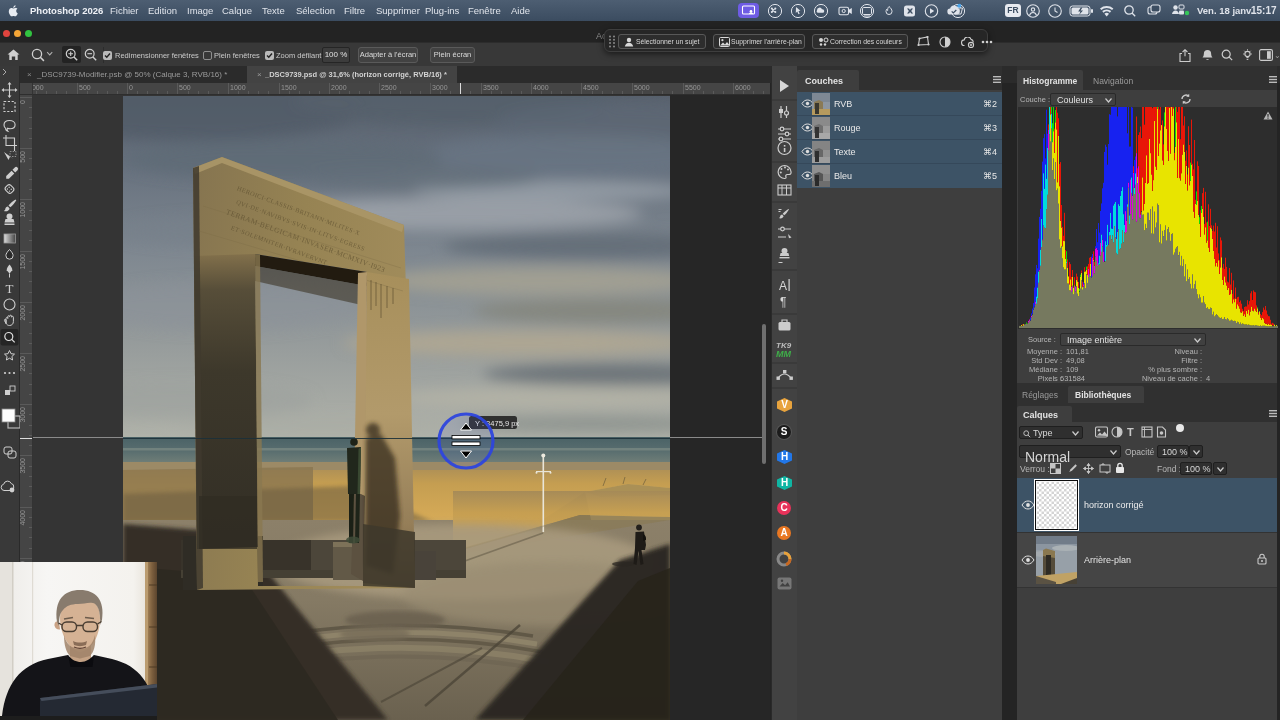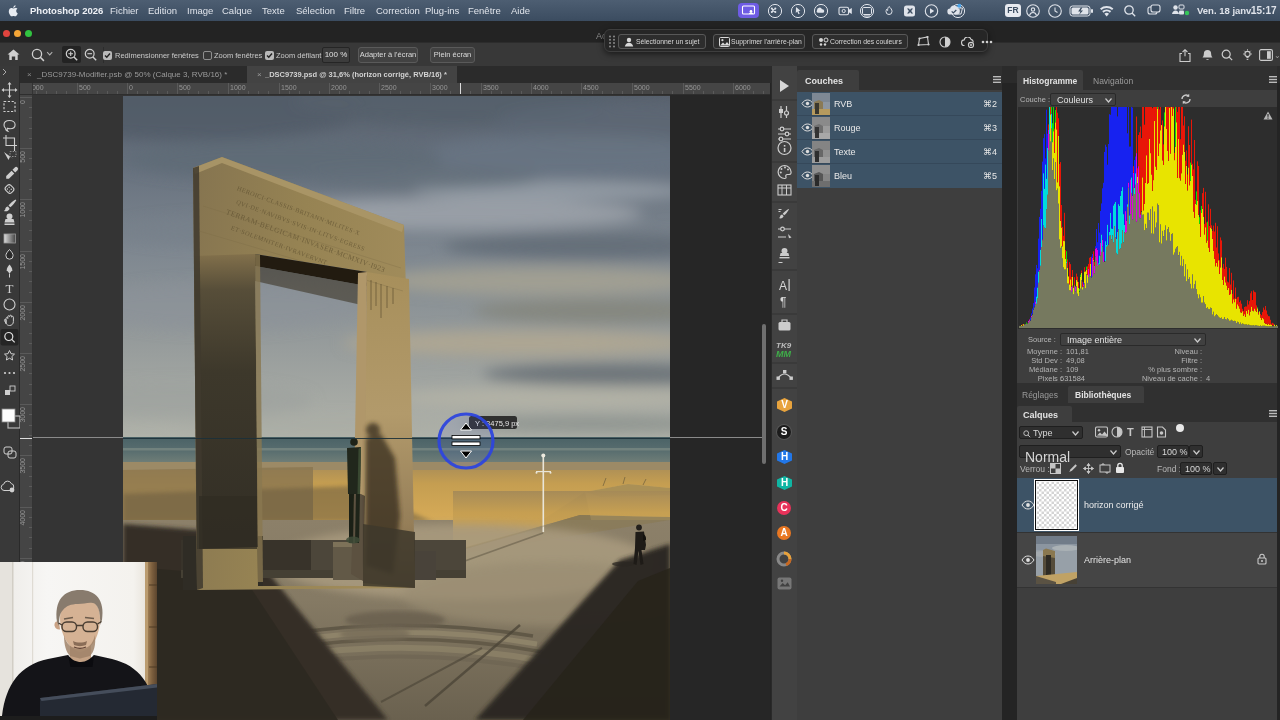--- a/index.html
+++ b/index.html
@@ -30,21 +30,21 @@
       <path fill="#e8ecf2" d="M8.3 2.3c-.5.6-1.3 1-2 1-.1-.8.3-1.6.7-2.1C7.5.6 8.4.1 9.1 0c.1.8-.2 1.6-.8 2.3zM9 3.5c-1.1-.1-2 .6-2.5.6s-1.3-.6-2.2-.6c-1.1 0-2.2.7-2.8 1.7-1.2 2.1-.3 5 .9 6.6.6.8 1.2 1.7 2.1 1.6.8 0 1.1-.5 2.1-.5s1.3.5 2.1.5c.9 0 1.5-.8 2-1.6.7-.9.9-1.8 1-1.9 0 0-1.9-.7-1.9-2.8 0-1.8 1.4-2.6 1.5-2.7-.8-1.2-2.1-1.3-2.3-1.3z"></path>
     </svg>
  <span class="mi" style="left:30px;font-weight:bold;color:#eef1f6">Photoshop 2026</span>
  <span class="mi" style="left:110px">Fichier</span>
  <span class="mi" style="left:148px">Edition</span>
  <span class="mi" style="left:187px">Image</span>
  <span class="mi" style="left:222px">Calque</span>
  <span class="mi" style="left:262px">Texte</span>
  <span class="mi" style="left:296px">Sélection</span>
  <span class="mi" style="left:344px">Filtre</span>
- <span class="mi" style="left:376px">Correction</span>
+ <span class="mi" style="left:376px">Supprimer</span>
  <span class="mi" style="left:425px">Plug-ins</span>
  <span class="mi" style="left:468px">Fenêtre</span>
  <span class="mi" style="left:511px">Aide</span>
 
  <div class="ab" style="left:738px;top:3px;width:21px;height:15px;background:#6e5ce4;border-radius:4px">
   <svg width="21" height="15" viewBox="0 0 21 15">
         <rect x="4.5" y="3" width="12" height="8" rx="1" fill="none" stroke="#fff" stroke-width="1.1"></rect>
         <circle cx="13" cy="8.2" r="1.3" fill="#fff"></circle>
         <path d="M10.8 11c.4-1.2 1.2-1.8 2.2-1.8s1.8.6 2.2 1.8z" fill="#fff"></path>
       </svg>
@@ -168,21 +168,21 @@
     </svg>
  <div class="ab" style="left:103px;top:4px;width:1px;height:16px;background:#2c2c2c"></div>
 
  <div class="chk" style="left:103px;background:#b9b9b9"></div>
  <svg class="ab" style="left:104px;top:8.5px" width="7" height="7" viewBox="0 0 7 7">
       <path d="M1 3.5l1.8 1.8L6 1.5" stroke="#222" stroke-width="1.4" fill="none"></path>
     </svg>
  <span class="ab" style="left:115px;top:8px">Redimensionner fenêtres</span>
 
  <div class="chk" style="left:203px;border:1px solid #8f8f8f;background:#383838"></div>
- <span class="ab" style="left:214px;top:8px">Zoom fenêtres</span>
+ <span class="ab" style="left:214px;top:8px">Plein fenêtres</span>
 
  <div class="chk" style="left:265px;background:#b9b9b9"></div>
  <svg class="ab" style="left:266px;top:8.5px" width="7" height="7" viewBox="0 0 7 7">
       <path d="M1 3.5l1.8 1.8L6 1.5" stroke="#222" stroke-width="1.4" fill="none"></path>
     </svg>
  <span class="ab" style="left:276px;top:8px">Zoom défilant</span>
 
  <div class="ab" style="left:322px;top:3.5px;width:28px;height:16px;background:#3c3c3c;border:1px solid #252525;border-radius:2px;box-sizing:border-box;text-align:center;line-height:14px;color:#e0e0e0;font-size:8px">100 %</div>
 
  <div class="ab" style="left:358px;top:3.5px;width:60px;height:16px;background:#424242;border:1px solid #5a5a5a;border-radius:3px;box-sizing:border-box;text-align:center;line-height:14px;color:#dadada;font-size:7.5px">Adapter à l'écran</div>

